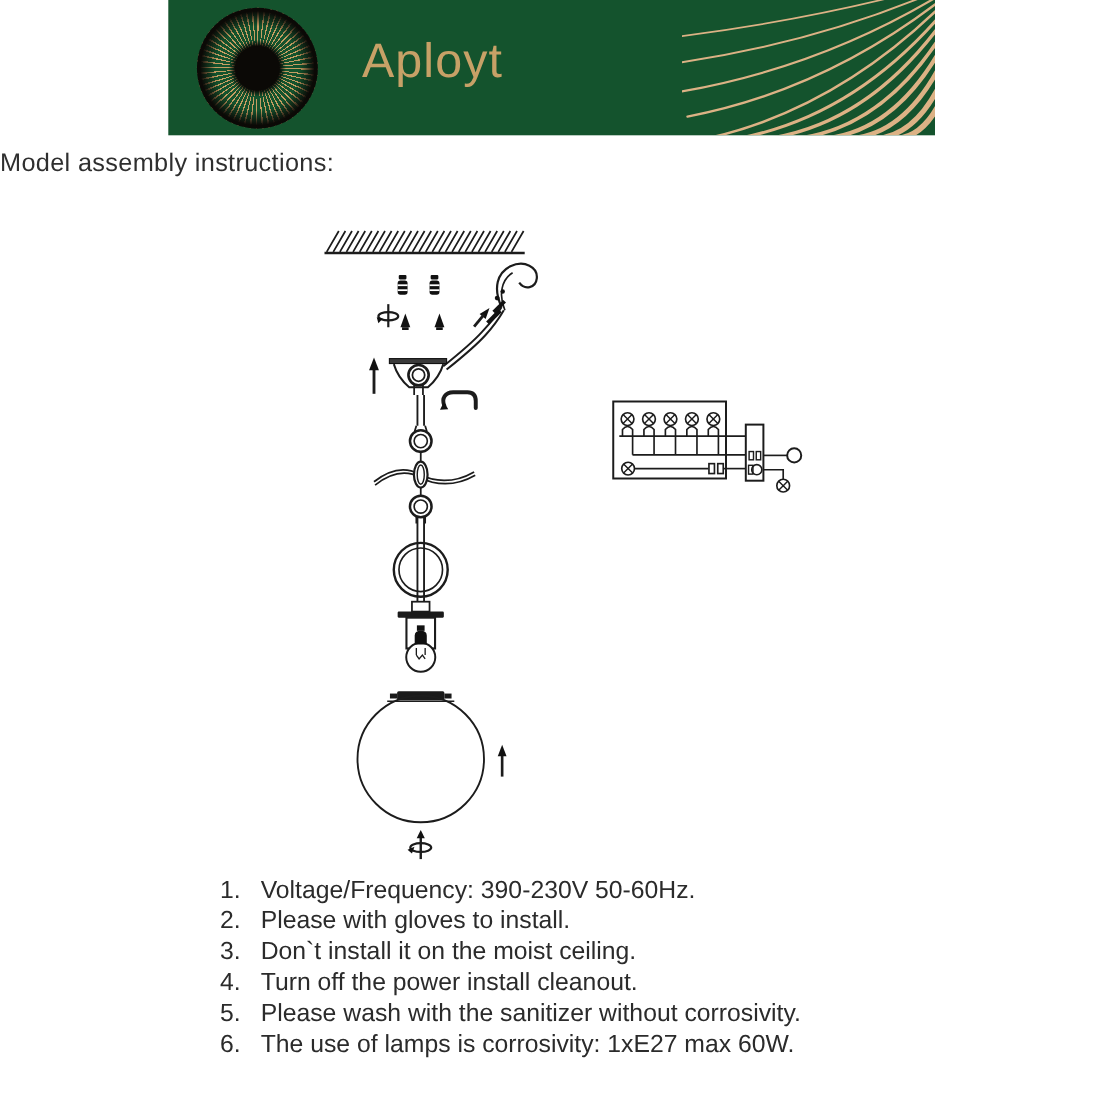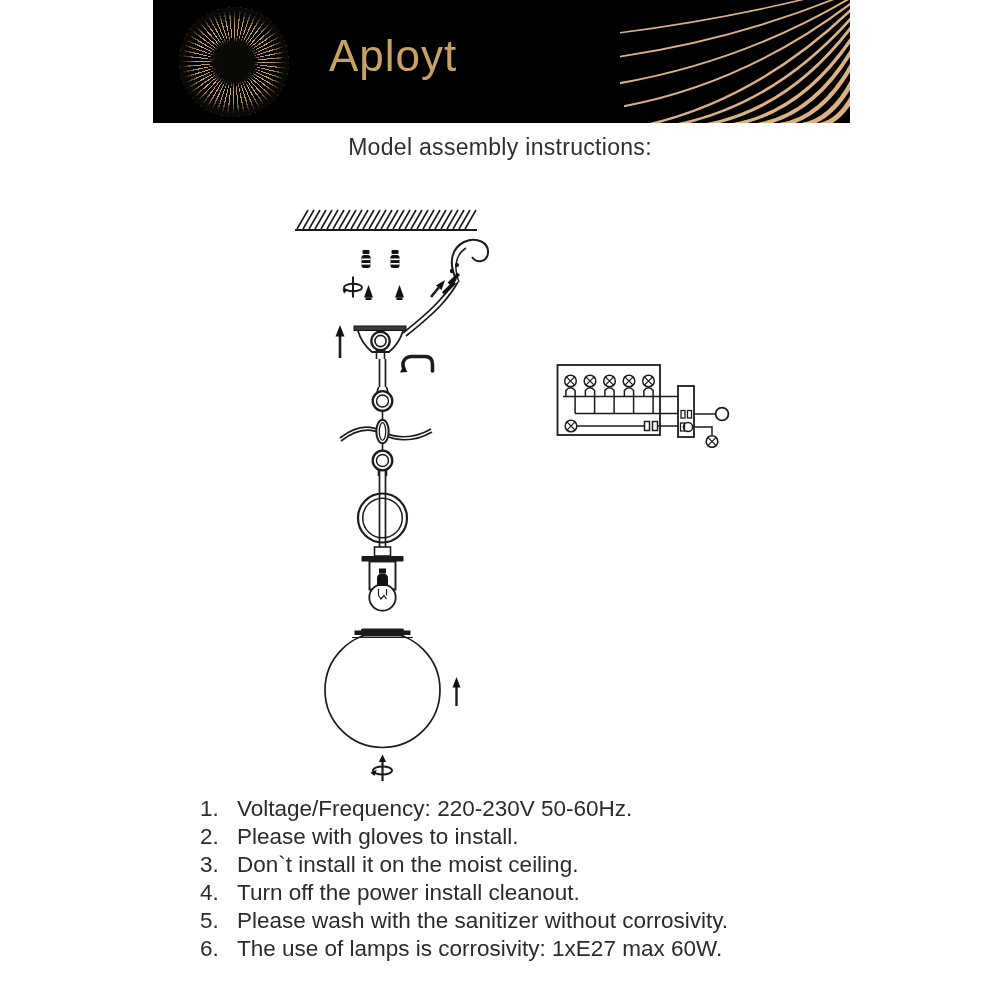--- a/index.html
+++ b/index.html
@@ -3,38 +3,38 @@
 <meta charset="utf-8">
 <style>
   html,body{margin:0;padding:0;}
   body{
     width:1000px;height:1000px;position:relative;background:#ffffff;
     font-family:"Liberation Sans", sans-serif;overflow:hidden;
   }
   
   .banner{
     position:absolute;left:153px;top:0;width:697px;height:123px;
-    background:#000000;overflow:hidden;
+    background:#14532d;overflow:hidden;
   }
   .sunburst{
     position:absolute;left:26px;top:7px;width:110px;height:110px;border-radius:50%;
     background:repeating-conic-gradient(#c59d62 0deg 1.7deg, rgba(0,0,0,0) 1.7deg 6deg);
   }
   .sunburst::before{
     content:"";position:absolute;inset:0;border-radius:50%;
     background:radial-gradient(circle, #0b0906 0 20px, rgba(11,9,6,0) 26px 38px, #0b0906 52px);
   }
   .brand{
     position:absolute;left:176px;top:31px;
     font-size:44px;color:#c7a167;letter-spacing:1px;font-weight:normal;
   }
   .corner-rays{position:absolute;right:0;top:0;}
   
   .title{
-    position:absolute;left:0;top:133px;width:1000px;text-align:center;
+    position:absolute;left:0;top:133px;width:1000px;
     color:#2f2f2f;font-size:23px;line-height:29px;font-weight:500;letter-spacing:.3px;
   }
   
   .diagram-svg{position:absolute;left:280px;top:200px;}
   
   .instructions{
     position:absolute;left:200px;top:795px;width:640px;
     color:#2b2b2b;font-size:22.5px;line-height:28px;
   }
   .instr-row{display:flex;}
@@ -260,21 +260,21 @@
         <circle cx="712" cy="441.5" r="5.8" fill="#fff"></circle>
         <path stroke-width="1.3" d="M707.9 437.4 L716.1 445.6 M707.9 445.6 L716.1 437.4"></path>
       </g>
     </g>
   </g>
 </svg>
 
 <div class="instructions">
   <div class="instr-row">
     <span class="instr-num">1.</span>
-    <span class="instr-text">Voltage/Frequency: 220-230V 50-60Hz.</span>
+    <span class="instr-text">Voltage/Frequency: 390-230V 50-60Hz.</span>
   </div>
   <div class="instr-row">
     <span class="instr-num">2.</span>
     <span class="instr-text">Please with gloves to install.</span>
   </div>
   <div class="instr-row">
     <span class="instr-num">3.</span>
     <span class="instr-text">Don`t install it on the moist ceiling.</span>
   </div>
   <div class="instr-row">

